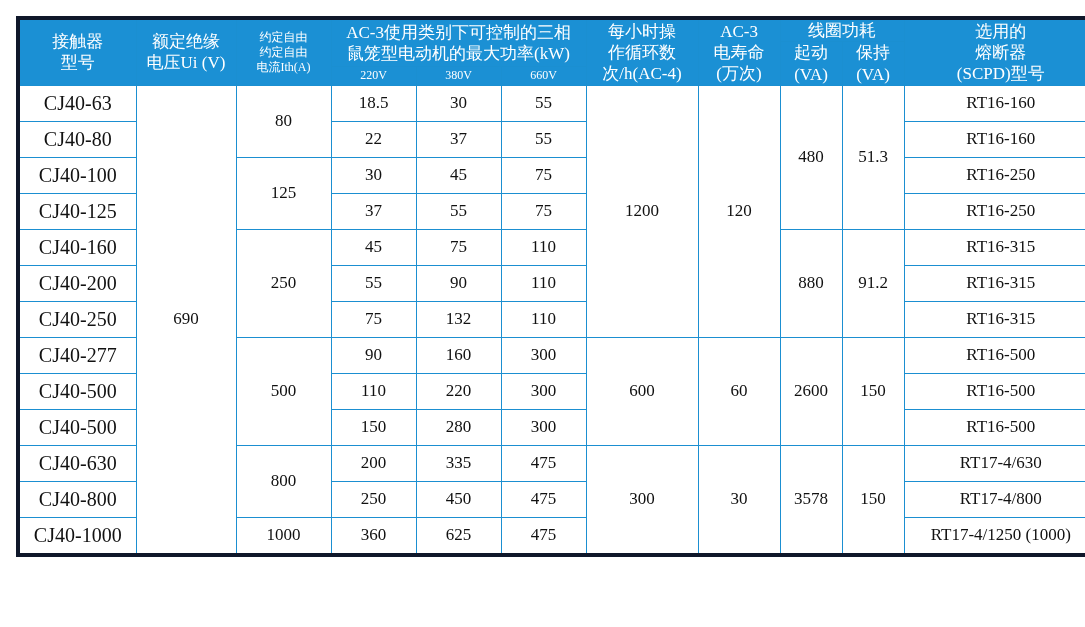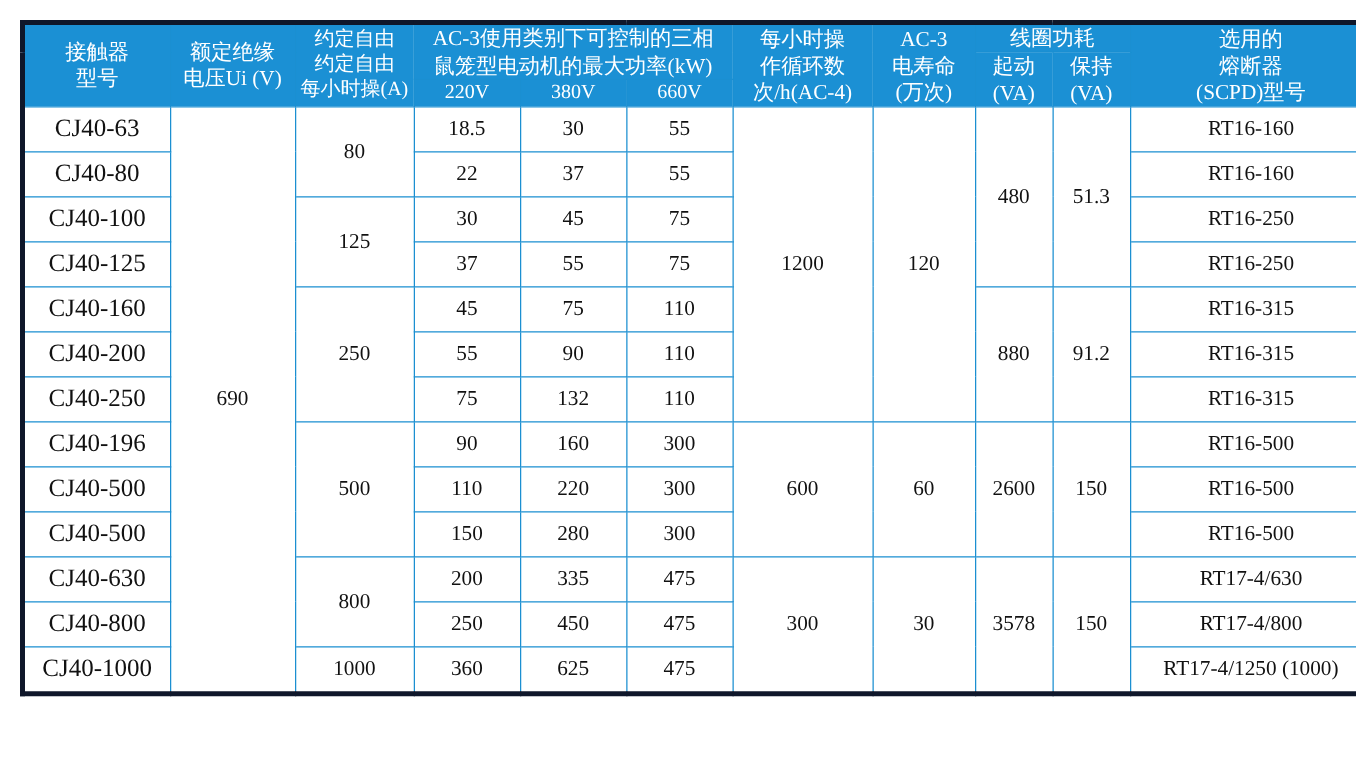--- a/index.html
+++ b/index.html
@@ -24,21 +24,21 @@
     font-weight:normal;
   }
   thead th{
     background:#1b90d4;
     color:#ffffff;
     font-size:17px;
     line-height:1.25;
     padding:3px 2px;
   }
   thead th.small{
-    font-size:16px;
+    font-size:12px;
   }
   tbody td{
     font-size:17px;
     height:35px;
     color:#111;
   }
   tbody td.model{font-size:20px;}
   .nowrap{white-space:nowrap;font-family:Liberation Serif, serif;}
   .hdr-line{display:block;}
 </style>
@@ -65,21 +65,21 @@
         <span class="hdr-line">接触器</span>
         <span class="hdr-line">型号</span>
       </th>
       <th rowspan="3">
         <span class="hdr-line">额定绝缘</span>
         <span class="hdr-line">电压Ui (V)</span>
       </th>
       <th rowspan="3" class="small">
         <span class="hdr-line">约定自由</span>
         <span class="hdr-line">约定自由</span>
-        <span class="hdr-line">每小时操(A)</span>
+        <span class="hdr-line">电流Ith(A)</span>
       </th>
       <th colspan="3" rowspan="2">
         <span class="hdr-line">AC-3使用类别下可控制的三相</span>
         <span class="hdr-line">鼠笼型电动机的最大功率(kW)</span>
       </th>
       <th rowspan="3">
         <span class="hdr-line">每小时操</span>
         <span class="hdr-line">作循环数</span>
         <span class="hdr-line">次/h(AC-4)</span>
       </th>
@@ -173,21 +173,21 @@
 
     <tr>
       <td class="model">CJ40-250</td>
       <td>75</td>
       <td>132</td>
       <td>110</td>
       <td class="nowrap">RT16-315</td>
     </tr>
 
     <tr>
-      <td class="model">CJ40-196</td>
+      <td class="model">CJ40-277</td>
       <td rowspan="3">500</td>
       <td>90</td>
       <td>160</td>
       <td>300</td>
       <td rowspan="3">600</td>
       <td rowspan="3">60</td>
       <td rowspan="3">2600</td>
       <td rowspan="3">150</td>
       <td class="nowrap">RT16-500</td>
     </tr>

